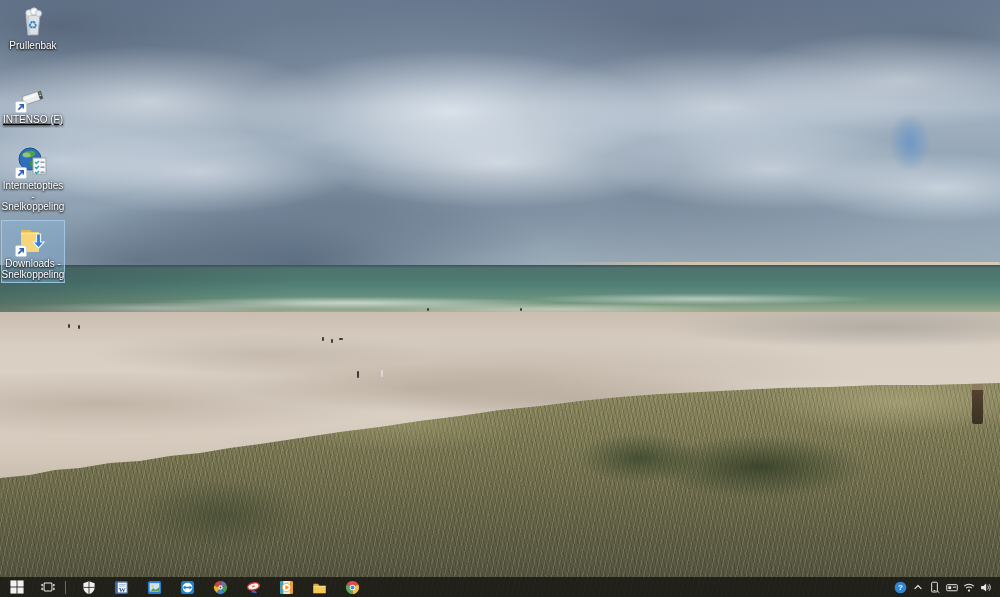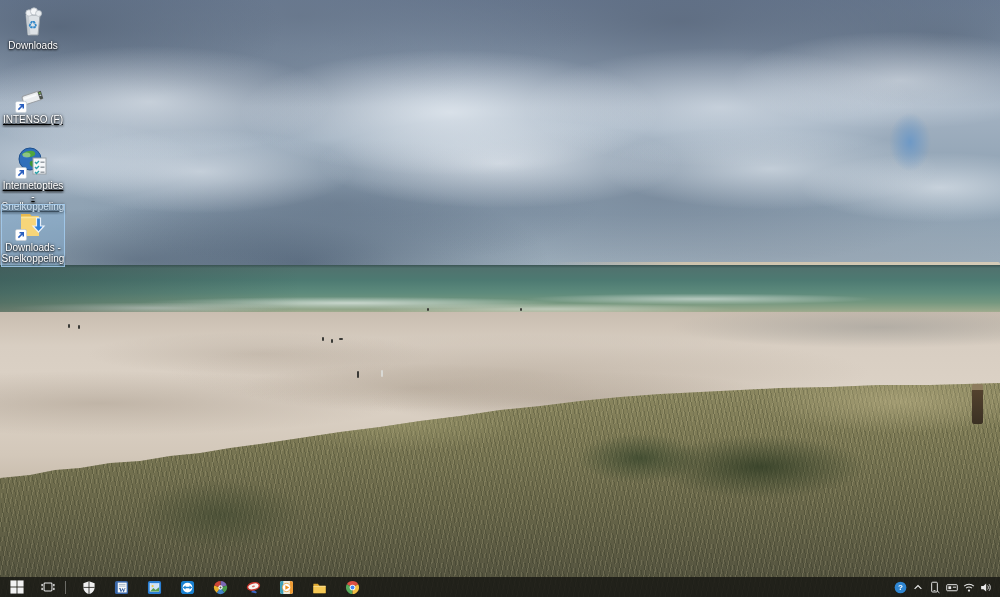--- a/index.html
+++ b/index.html
@@ -142,21 +142,21 @@
       <svg class="main" viewBox="0 0 32 32">
         <path d="M9 9 L11 29 L21 29 L23 9 Z" fill="#dde2e6" stroke="#9aa2a8" stroke-width="1"></path>
         <path d="M9 9 L11 29 L13.5 29 L11.8 9 Z" fill="#c6ccd2"></path>
         <circle cx="12" cy="7" r="3.2" fill="#eef1f4" stroke="#b4bac0" stroke-width=".8"></circle>
         <circle cx="17" cy="5.4" r="3.6" fill="#f4f6f8" stroke="#b4bac0" stroke-width=".8"></circle>
         <circle cx="21.6" cy="7.4" r="3" fill="#e8ecef" stroke="#b4bac0" stroke-width=".8"></circle>
         <text x="16" y="23" font-size="11" fill="#2e86c8" text-anchor="middle" font-family="'DejaVu Sans', sans-serif">♻</text>
       </svg>
     </div>
     <div class="di-label">
-      <span>Downloads</span>
+      <span>Prullenbak</span>
       <span></span>
     </div>
   </div>
 
   <div class="desktop-icon" style="top:76px;text-decoration:underline;">
     <div class="di-art">
       <svg class="main" viewBox="0 0 32 32">
         <g transform="rotate(-18 16 16)">
           <rect x="5" y="13" width="19" height="9" rx="2" fill="#ebedef" stroke="#999da1" stroke-width="1"></rect>
           <rect x="21.5" y="13.5" width="3.5" height="8" fill="#4a4f4a"></rect>
@@ -169,21 +169,21 @@
         <rect x="0.5" y="0.5" width="15" height="15" rx="2.5" fill="#fff" stroke="#b9c4cf"></rect>
         <path d="M4.5 11.5 L10.5 5.5 M6 5 h5 v5" stroke="#2a5fbf" stroke-width="2" fill="none"></path>
       </svg>
     </div>
     <div class="di-label">
       <span>INTENSO (F)</span>
       <span></span>
     </div>
   </div>
 
-  <div class="desktop-icon" style="top:142px;text-decoration:underline;">
+  <div class="desktop-icon" style="top:142px;">
     <div class="di-art">
       <svg class="main" viewBox="0 0 32 32">
         <circle cx="13" cy="13" r="11" fill="#2f6fba"></circle>
         <path d="M5 8 Q10 4 16 5 Q20 7 17 10 Q12 12 9 11 Q5 10 5 8 Z" fill="#4fa63f"></path>
         <path d="M14 15 Q20 13 23 16 Q24 20 20 22 Q15 22 13 19 Q12 16 14 15 Z" fill="#3f9636"></path>
         <circle cx="13" cy="13" r="11" fill="none" stroke="#1d4f8c" stroke-width="1"></circle>
         <ellipse cx="9.5" cy="9" rx="4" ry="2.5" fill="rgba(255,255,255,.35)"></ellipse>
         <rect x="16" y="12" width="13" height="16" fill="#f4f6f8" stroke="#9aa2a8" stroke-width="1"></rect>
         <path d="M18 16 l1.5 1.5 L22 15" stroke="#2aa0a8" stroke-width="1.4" fill="none"></path>
         <rect x="23.5" y="15.5" width="4" height="1.4" fill="#8f979e"></rect>
@@ -196,21 +196,21 @@
         <rect x="0.5" y="0.5" width="15" height="15" rx="2.5" fill="#fff" stroke="#b9c4cf"></rect>
         <path d="M4.5 11.5 L10.5 5.5 M6 5 h5 v5" stroke="#2a5fbf" stroke-width="2" fill="none"></path>
       </svg>
     </div>
     <div class="di-label">
       <span>Internetopties -</span>
       <span>Snelkoppeling</span>
     </div>
   </div>
 
-  <div class="desktop-icon selected" style="top:204px;">
+  <div class="desktop-icon selected" style="top:220px;">
     <div class="di-art">
       <svg class="main" viewBox="0 0 32 32">
         <path d="M4 6 h9 l2.5 3 H4 Z" fill="#e8b84e"></path>
         <rect x="4" y="8" width="18" height="20" rx="1" fill="#f1c860"></rect>
         <path d="M4 9.5 h18 v18.5 h-18 Z" fill="#f7d579"></path>
         <path d="M4 9.5 h18" stroke="#fbe49a" stroke-width="1.5"></path>
         <path d="M21 8 v14 l-3.5 -3.5 -2.3 2.3 -4.2 -4.2 2.3 -2.3 -3.5 -3.5 Z" transform="translate(3 1)" fill="#2f7fd6" stroke="#eaf2fb" stroke-width="1" display="none"></path>
         <g>
           <path d="M23.5 10 v8 h3.5 l-5.5 6 -5.5 -6 h3.5 v-8 Z" fill="#2f7fd6" stroke="#e8f1fa" stroke-width="1.2"></path>
         </g>

